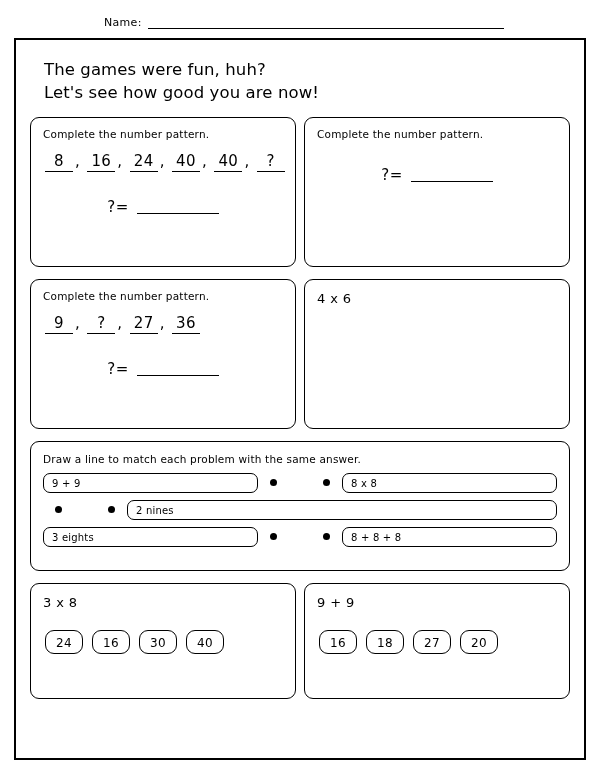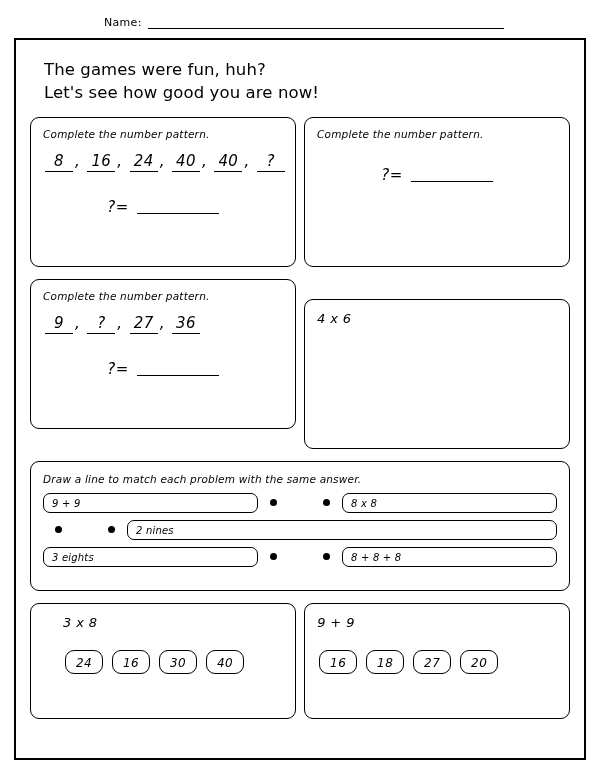--- a/index.html
+++ b/index.html
@@ -64,21 +64,20 @@
   }
   .title div { white-space: nowrap; }
 
   .grid {
     margin-top: 12px;
   }
   .row {
     display: flex;
     gap: 8px;
     margin-bottom: 12px;
-    font-style: italic;
   }
   .box {
     border: 1.4px solid #000;
     border-radius: 9px;
     box-sizing: border-box;
     position: relative;
     background: #fff;
   }
   .half { width: 50%; }
   .full { width: 100%; }
@@ -237,21 +236,21 @@
             <span class="term">9</span><span class="comma">,</span>
             <span class="term">?</span><span class="comma">,</span>
             <span class="term">27</span><span class="comma">,</span>
             <span class="term">36</span>
           </div>
           <div class="answer-row">
             <span>?=</span><span class="blank"></span>
           </div>
         </div>
 
-        <div class="box half" style="height:150px;margin-top:20px;">
+        <div class="box half" style="height:150px;">
           <div class="plain-expr">4 x 6</div>
         </div>
 
       </div>
 
       <div class="row">
         <div class="box full" style="height:130px;">
           <div class="match-prompt">Draw a line to match each problem with the same answer.</div>
           <div class="match-rows">
 
@@ -277,21 +276,21 @@
               <div class="dot"></div>
               <div class="pill">8 + 8 + 8</div>
             </div>
 
           </div>
         </div>
       </div>
 
       <div class="row">
 
-        <div class="box half" style="height:116px;padding-left:20px;">
+        <div class="box half" style="height:116px;">
           <div class="plain-expr">3 x 8</div>
           <div class="choices">
             <div class="choice">24</div>
             <div class="choice">16</div>
             <div class="choice">30</div>
             <div class="choice">40</div>
           </div>
         </div>
 
         <div class="box half" style="height:116px;">

